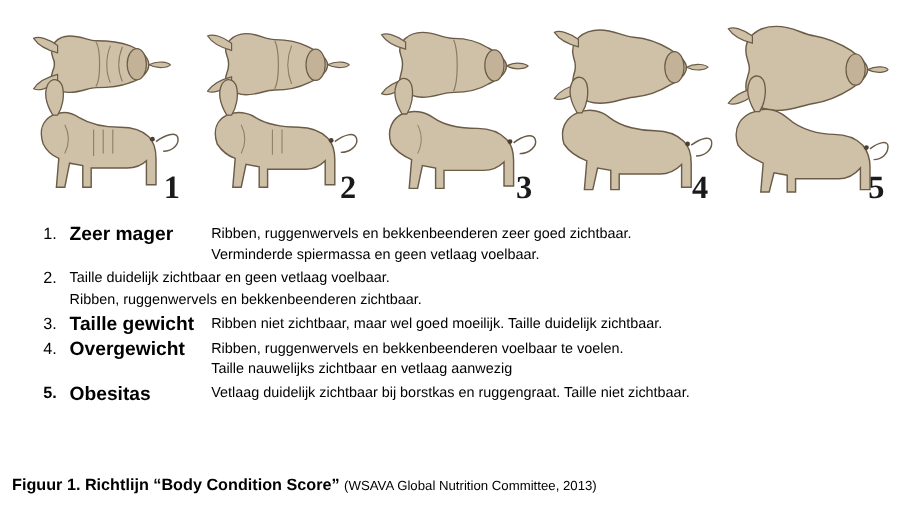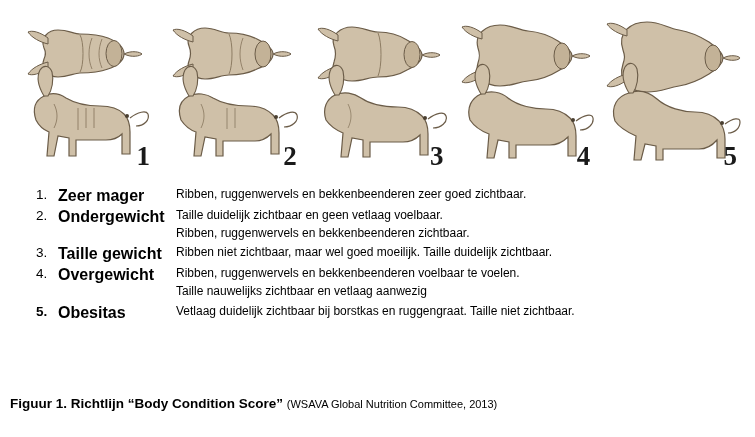--- a/index.html
+++ b/index.html
@@ -229,26 +229,26 @@
 
   </div>
 
   <div class="legend">
 
     <div class="legend-row">
       <div class="legend-num">1.</div>
       <div class="legend-term bold">Zeer mager</div>
       <div class="legend-desc">
         <div>Ribben, ruggenwervels en bekkenbeenderen zeer goed zichtbaar.</div>
+        <div>Verminderde spiermassa en geen vetlaag voelbaar.</div>
       </div>
     </div>
 
     <div class="legend-row">
       <div class="legend-num">2.</div>
-      <div class="legend-term bold">Ondergewicht</div>
       <div class="legend-desc">
         <div>Taille duidelijk zichtbaar en geen vetlaag voelbaar.</div>
         <div>Ribben, ruggenwervels en bekkenbeenderen zichtbaar.</div>
       </div>
     </div>
 
     <div class="legend-row">
       <div class="legend-num">3.</div>
       <div class="legend-term bold">Taille gewicht</div>
       <div class="legend-desc">

